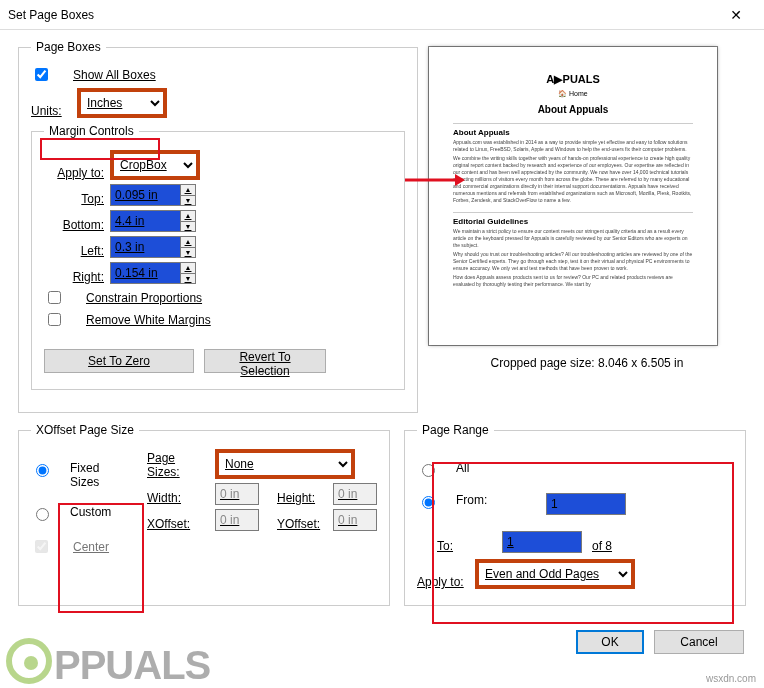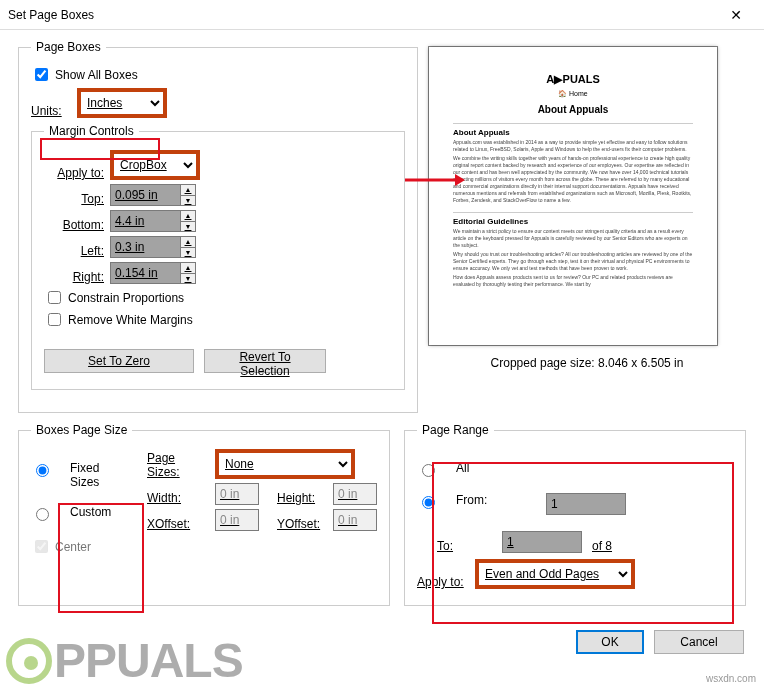--- a/index.html
+++ b/index.html
@@ -6,21 +6,21 @@
   body { margin: 0; background: #fff; width: 764px; height: 688px; overflow: hidden; position: relative; }
   .titlebar { height: 30px; border-bottom: 1px solid #ddd; display: flex; align-items: center; padding: 0 8px; }
   .titlebar .title { flex: 1; font-size: 12px; }
   .titlebar .close { width: 40px; text-align: center; font-size: 14px; cursor: pointer; }
   .content { padding: 10px 18px 6px 18px; }
   fieldset { border: 1px solid #ccc; margin: 0 0 10px 0; padding: 8px 12px 12px 12px; }
   legend { padding: 0 5px; }
   .row { display: flex; align-items: flex-end; margin: 4px 0; text-decoration: underline; }
   .lbl { display: inline-block; text-align: right; margin-right: 6px; }
   select { height: 30px; border: 4px solid #c2410c; background: #fff; padding: 0 2px; }
-  input[type=text] { height: 22px; border: 1px solid #7a7a7a; padding: 0 4px; background: #a3a3a3; }
+  input[type=text] { height: 22px; border: 1px solid #7a7a7a; padding: 0 4px; background: #1d4ed8; }
   input[type=text]:disabled { background: #f0f0f0; color: #888; }
   .spinner { position: relative; display: inline-flex; }
   .spinner input { width: 70px; border-right: none; }
   .spbtns { width: 16px; border: 1px solid #7a7a7a; display: flex; flex-direction: column; }
   .spbtns span { flex:1; display:flex; align-items:center; justify-content:center; font-size:7px; line-height:1; background:#f0f0f0; cursor:pointer; }
   .spbtns span:first-child { border-bottom:1px solid #7a7a7a; }
   .btn { height: 24px; border: 1px solid #adadad; background: #e1e1e1; padding: 0 16px; cursor: pointer; }
   .btn.primary { border: 2px solid #0078d7; background:#e1e1e1; }
   .redbox-margin { position:absolute; left:40px; top:138px; width:120px; height:22px; border:2px solid #e01020; pointer-events:none; }
   .redbox-sizes { position:absolute; left:58px; top:503px; width:86px; height:110px; border:2px solid #e01020; pointer-events:none; }
@@ -36,23 +36,23 @@
   .page .h1 { text-align:center; font-weight:bold; font-size:10px; margin:6px 0;}
   .page .sec { font-weight:bold; font-size:8px; margin:8px 0 2px 0; border-top:1px solid #ccc; padding-top:4px;}
   .page .body { font-size:5px; color:#444; line-height:1.4; margin:2px 0;}
   .psize { text-align:center; margin-top:10px; font-size:12px; }
   .lower { display:flex; gap:14px; }
   .lower fieldset { flex:1; }
   .footer { display:flex; justify-content:flex-end; gap:10px; padding:8px 20px; }
   .watermark { position:absolute; left:0; bottom:0; width:764px; height:60px; pointer-events:none; opacity:.55; display:flex; align-items:flex-end; }
   .watermark .eye{ width:46px; height:46px; border:6px solid #7fb530; border-radius:50%; margin: 0 2px 4px 6px; position:relative;}
   .watermark .eye::after{content:""; position:absolute; width:14px; height:14px; background:#7fb530; border-radius:50%; left:12px; top:12px;}
-  .watermark .txt{ font-size:48px; font-weight:bold; color:#6b6b6b; letter-spacing:-1px;}
+  .watermark .txt{ font-size:40px; font-weight:bold; color:#6b6b6b; letter-spacing:-1px;}
   .wsx { position:absolute; right:8px; bottom:4px; font-size:10px; color:#999; pointer-events:none;}
-  .chk { display:flex; align-items:center; gap:4px; margin:3px 0;}
+  .chk { display:flex; align-items:center; gap:22px; margin:3px 0;text-decoration:underline;}
   .chk input{width:13px;height:13px;}
   .radio { display:flex; align-items:flex-start; gap:18px; margin:16px 0;}
 </style>
 </head>
 <body>
 
 <div class="titlebar">
   <span class="title">Set Page Boxes</span>
   <span class="close">✕</span>
 </div>
@@ -159,21 +159,21 @@
           <div class="body">How does Appuals assess products sent to us for review?
 Our PC and related products reviews are evaluated by thoroughly testing their performance. We start by</div>
         </div>
       </div>
       <div class="psize">Cropped page size: 8.046 x 6.505 in</div>
     </div>
   </div>
 
   <div class="lower">
     <fieldset>
-      <legend>Boxes Page Size</legend>
+      <legend>XOffset Page Size</legend>
       <div style="display:flex;gap:16px">
         <div style="width:100px">
           <div class="radio">
               <input type="radio" name="ps" checked="" style="">
               <span>Fixed Sizes</span>
             </div>
           <div class="radio">
               <input type="radio" name="ps" style="">
               <span>Custom</span>
             </div>

